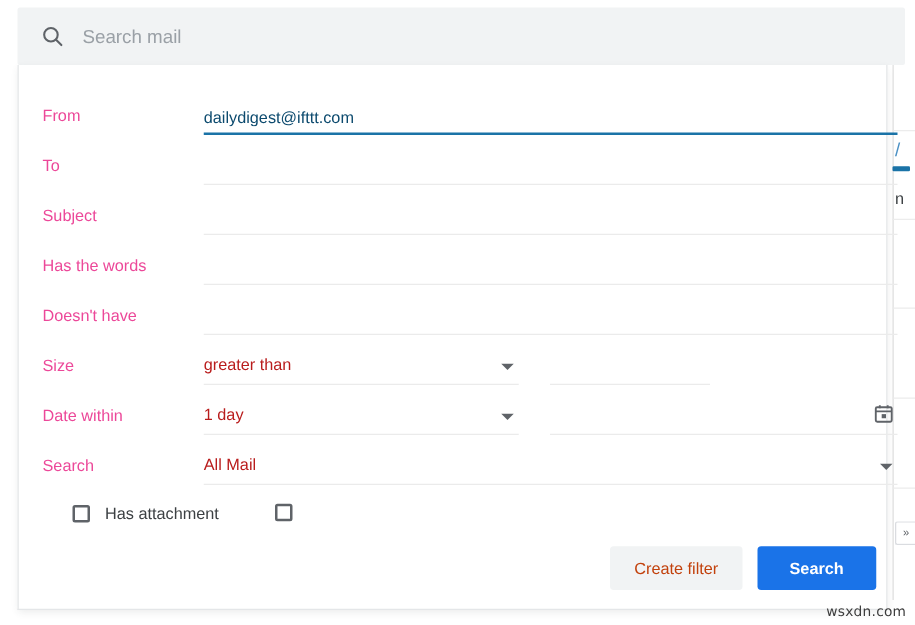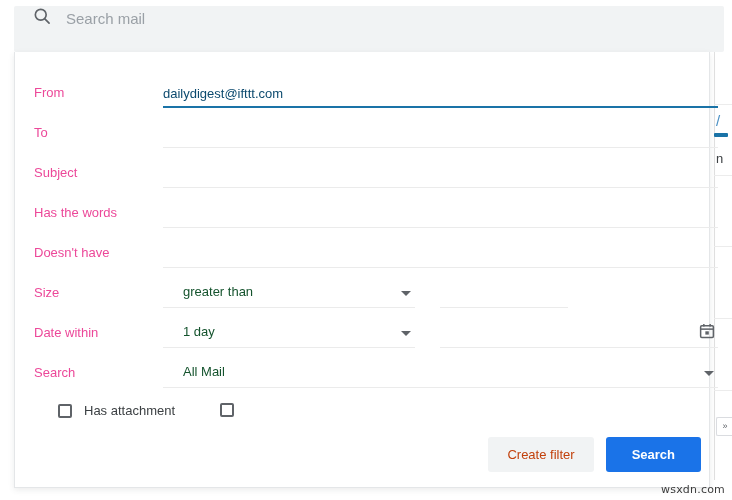--- a/index.html
+++ b/index.html
@@ -81,21 +81,21 @@
   
   #search-bar {
     position: absolute;
     left: 14px;
     top: 6px;
     width: 710px;
     height: 46px;
     background: #f1f3f4;
     border-radius: 2px;
     display: flex;
-    align-items: flex-start;
+    align-items: center;
     box-sizing: border-box;
   }
   #search-bar .search-icon {
     width: 20px;
     height: 20px;
     margin-left: 18px;
     margin-right: 14px;
     flex: 0 0 auto;
     color: #5f6368;
   }
@@ -177,23 +177,22 @@
     border-bottom: 1px solid #ebebeb;
     height: 28px;
     box-sizing: border-box;
     cursor: pointer;
   }
   .select-value {
     position: absolute;
     left: 0;
     top: 4px;
     font-size: 13px;
-    color: #14532d;
+    color: #b91c1c;
     white-space: nowrap;
-    margin-left: 20px;
   }
   .caret {
     position: absolute;
     right: 4px;
     top: 11px;
     width: 0;
     height: 0;
     border-left: 5px solid transparent;
     border-right: 5px solid transparent;
     border-top: 5px solid #5f6368;

